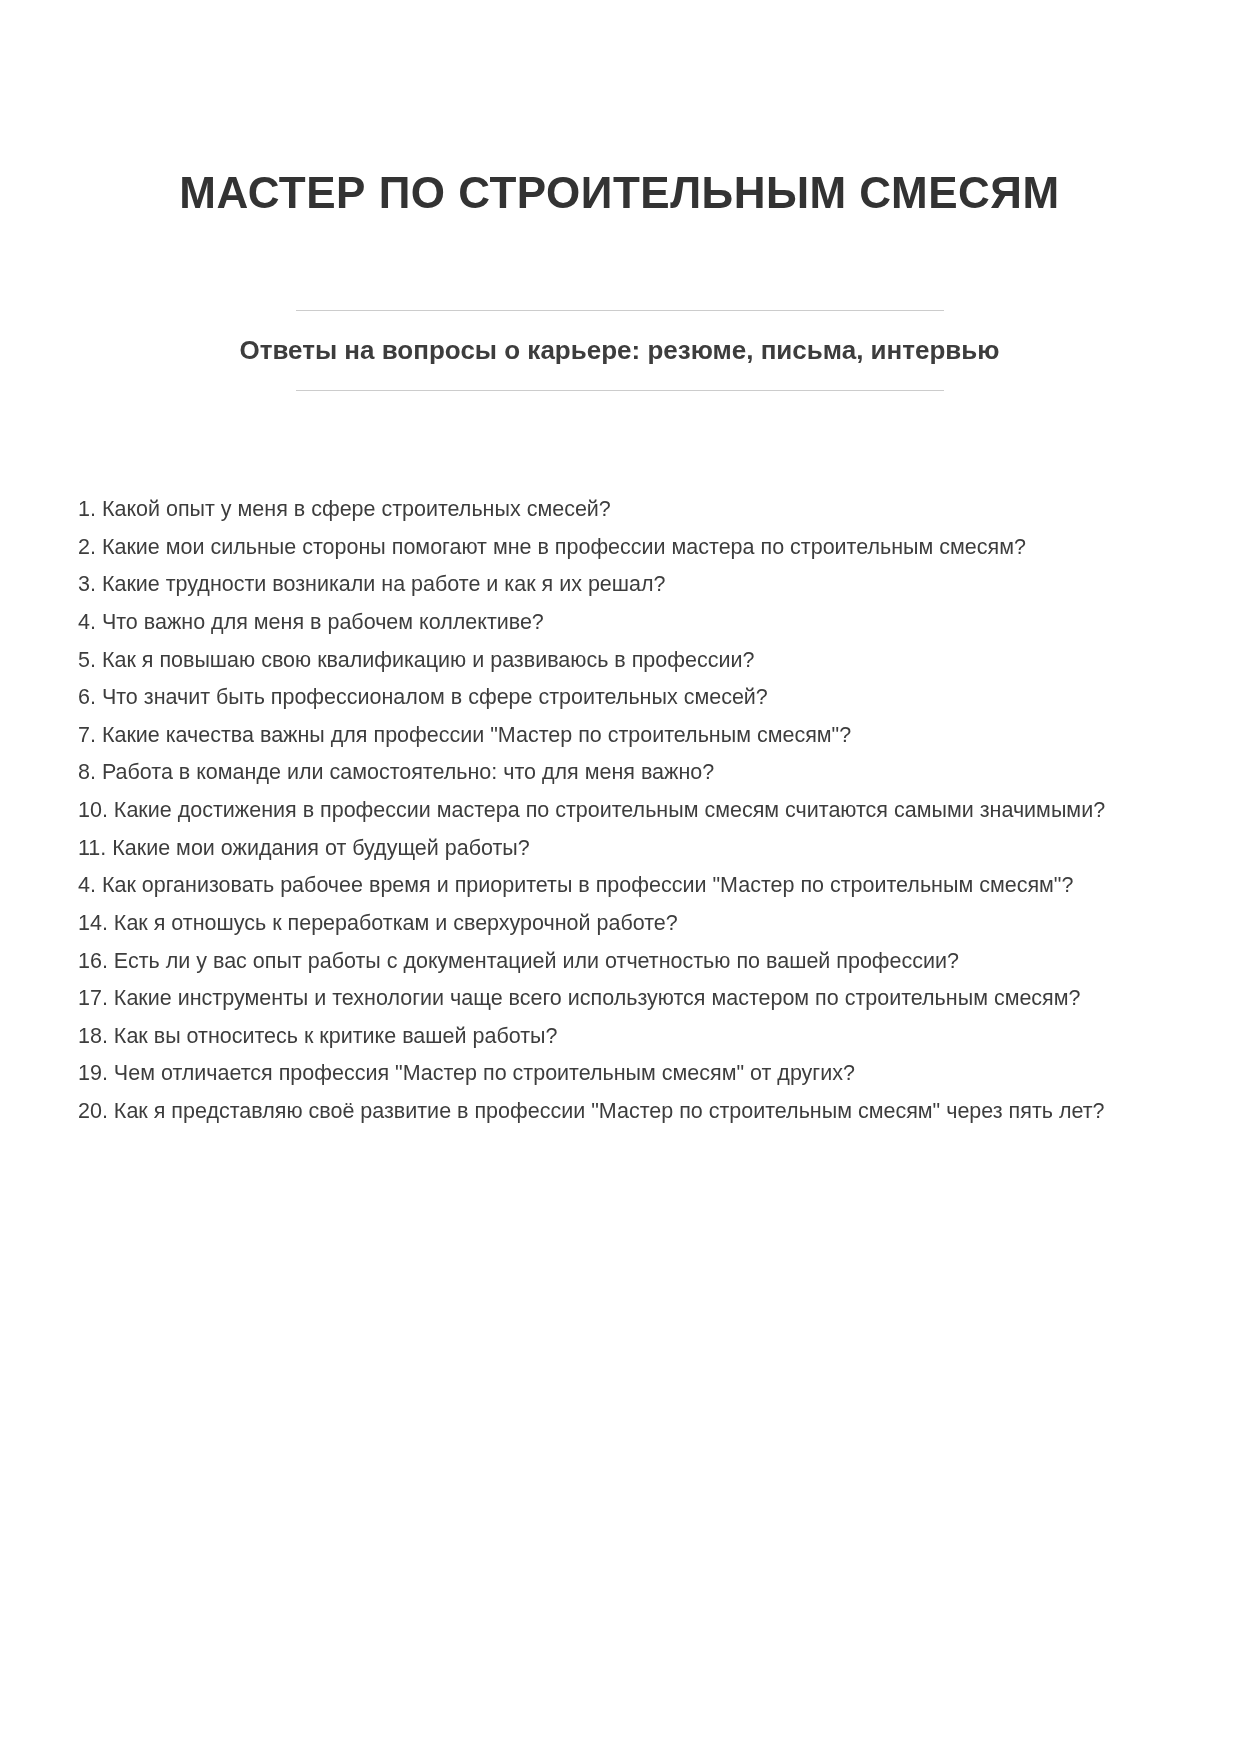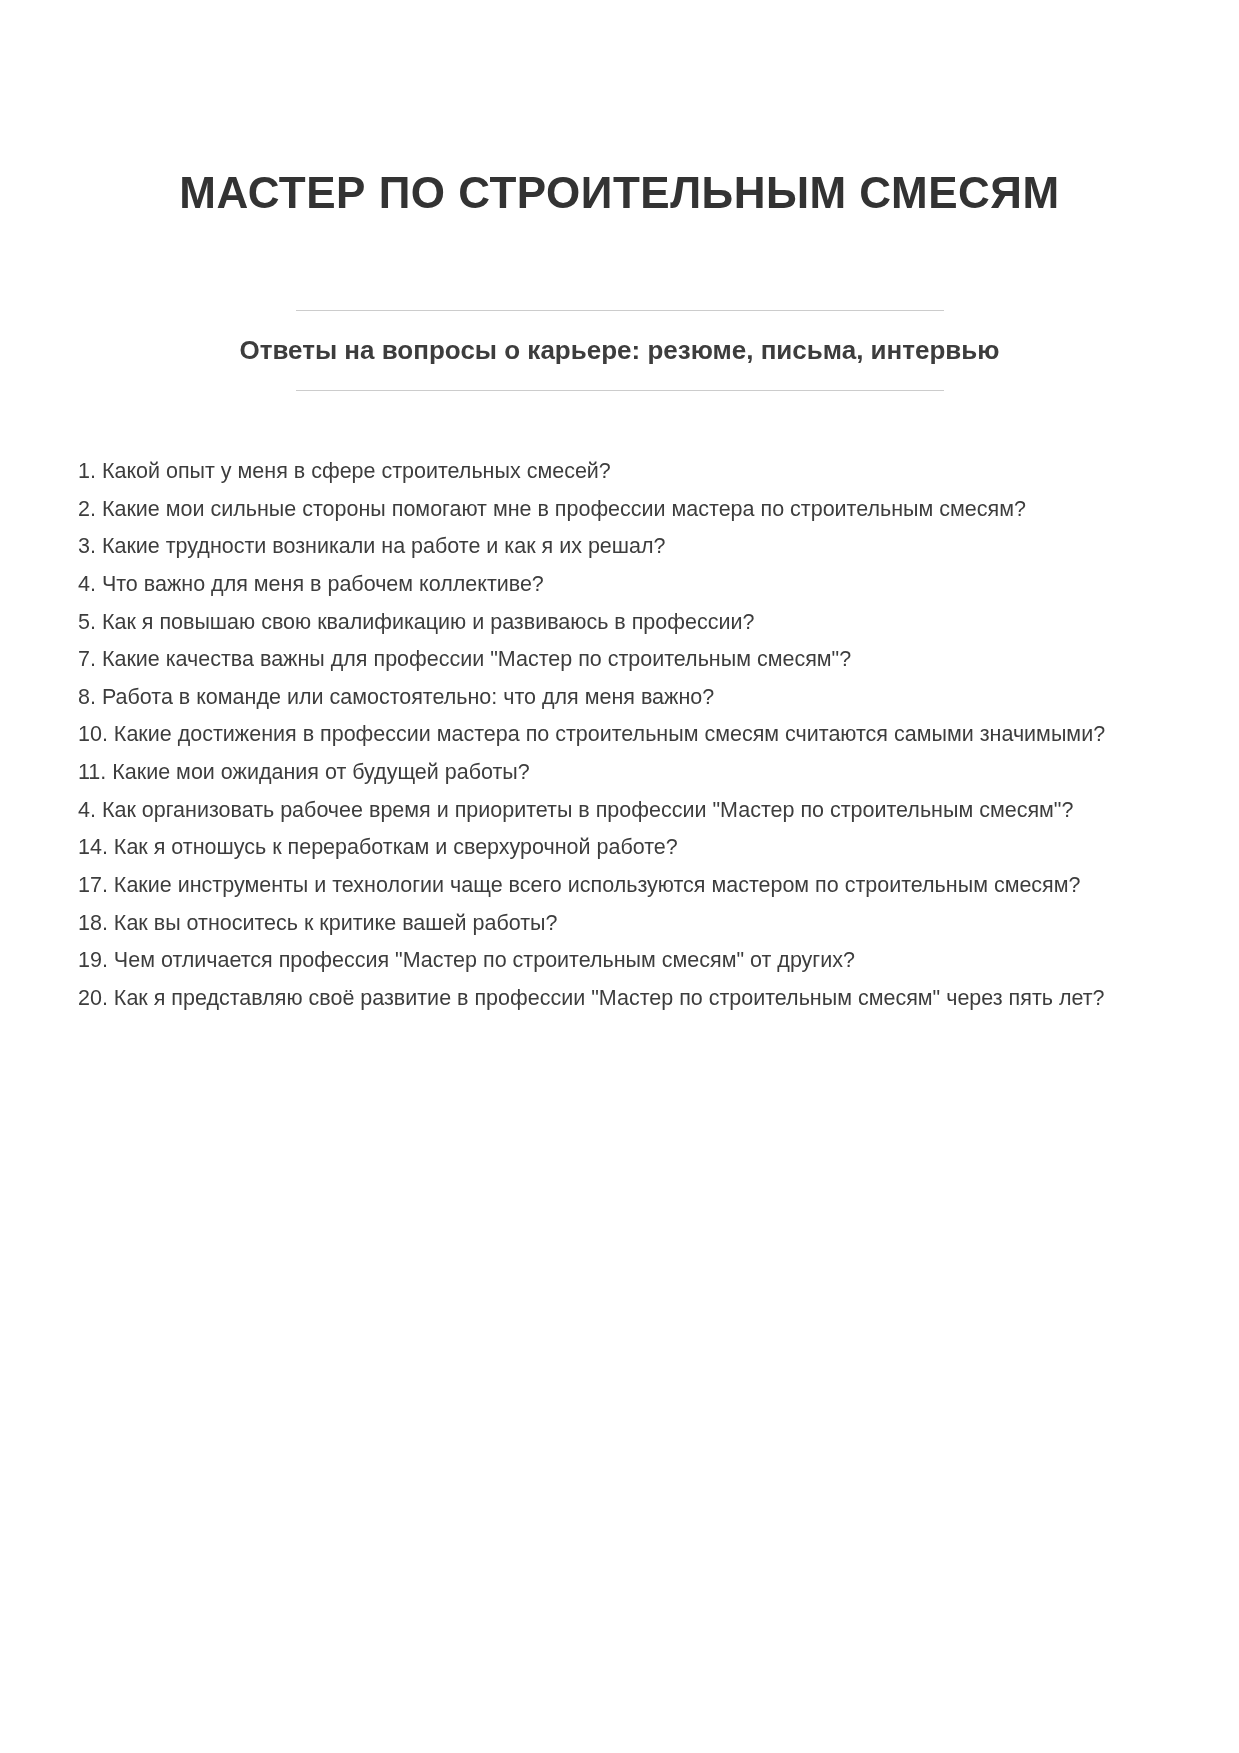--- a/index.html
+++ b/index.html
@@ -39,21 +39,21 @@
 
   .doc-subtitle {
     text-align: center;
     font-size: 26px;
     font-weight: 700;
     color: #3d3d3d;
     margin: 24px auto;
   }
 
   .questions {
-    margin-top: 62px;
+    margin-top: 100px;
   }
 
   .question {
     font-size: 21.5px;
     font-weight: 400;
     color: #3d3d3d;
     line-height: 1.75;
     max-width: 1085px;
   }
 </style>
@@ -69,25 +69,27 @@
   <h2 class="doc-subtitle">Ответы на вопросы о карьере: резюме, письма, интервью</h2>
 
   <hr class="divider">
 
   <div class="questions">
       <p class="question">1. Какой опыт у меня в сфере строительных смесей?</p>
       <p class="question">2. Какие мои сильные стороны помогают мне в профессии мастера по строительным смесям?</p>
       <p class="question">3. Какие трудности возникали на работе и как я их решал?</p>
       <p class="question">4. Что важно для меня в рабочем коллективе?</p>
       <p class="question">5. Как я повышаю свою квалификацию и развиваюсь в профессии?</p>
+      <p class="question">6. Что значит быть профессионалом в сфере строительных смесей?</p>
       <p class="question">7. Какие качества важны для профессии "Мастер по строительным смесям"?</p>
       <p class="question">8. Работа в команде или самостоятельно: что для меня важно?</p>
       <p class="question">10. Какие достижения в профессии мастера по строительным смесям считаются самыми значимыми?</p>
       <p class="question">11. Какие мои ожидания от будущей работы?</p>
       <p class="question">4. Как организовать рабочее время и приоритеты в профессии "Мастер по строительным смесям"?</p>
       <p class="question">14. Как я отношусь к переработкам и сверхурочной работе?</p>
+      <p class="question">16. Есть ли у вас опыт работы с документацией или отчетностью по вашей профессии?</p>
       <p class="question">17. Какие инструменты и технологии чаще всего используются мастером по строительным смесям?</p>
       <p class="question">18. Как вы относитесь к критике вашей работы?</p>
       <p class="question">19. Чем отличается профессия "Мастер по строительным смесям" от других?</p>
       <p class="question">20. Как я представляю своё развитие в профессии "Мастер по строительным смесям" через пять лет?</p>
     </div>
 
 </div>
 
 </body></html>

